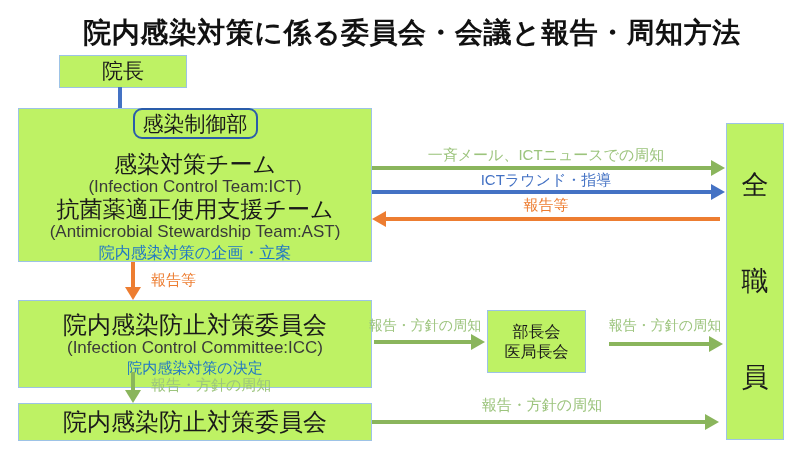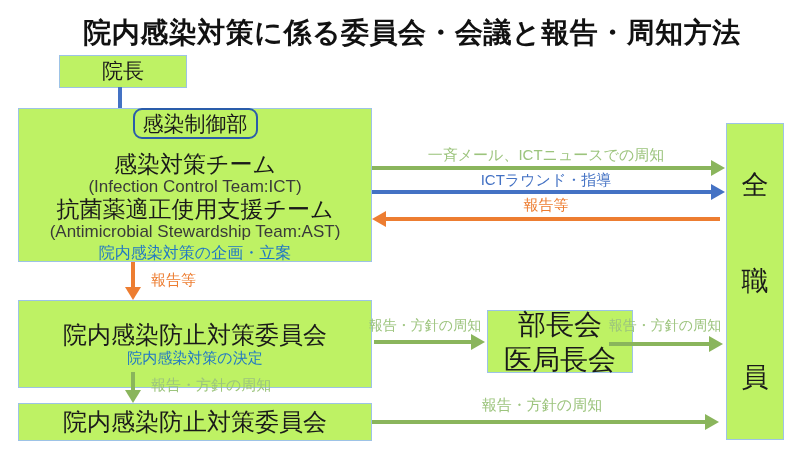--- a/index.html
+++ b/index.html
@@ -21,21 +21,21 @@
   .badge{
     display:inline-block;border:2.5px solid var(--badge_border,#2a5caa);border-radius:9px;
     padding:2px 8px 1px 8px;font-size:21px;margin-bottom:12px;
   }
   .big{font-size:23px;line-height:1.15;text-align:center;}
   .sub{font-size:17px;color:#3a3a3a;line-height:1.1;}
   .role{font-size:16px;color:var(--blue_text,#2278c4);line-height:1.2;margin-top:1px;}
   .icc{left:18px;top:300px;width:354px;height:88px;}
   .icc .big{font-size:24px;}
   .icc .role{font-size:15px;}
-  .bucho{left:487px;top:310px;width:146px;height:63px;font-size:28px;line-height:1.25;}
+  .bucho{left:487px;top:310px;width:99px;height:63px;font-size:16px;line-height:1.25;}
   .renraku{left:18px;top:403px;width:354px;height:38px;font-size:24px;}
   .staff{left:726px;top:123px;width:58px;height:317px;font-size:27px;justify-content:space-around;padding:14px 0;}
   .connector-v{position:absolute;background:var(--blue,#4472c4);}
   .hline,.vline{position:absolute;}
   .hline{height:4px;}
   .vline{width:4px;}
   .c-green{background:var(--green,#8ab55c);}
   .c-blue{background:var(--blue,#4472c4);}
   .c-orange{background:var(--orange,#ed7d31);}
   .head{position:absolute;width:0;height:0;}
@@ -70,20 +70,21 @@
     <div class="badge">感染制御部</div>
     <div class="big">感染対策チーム</div>
     <div class="sub">(Infection Control Team:ICT)</div>
     <div class="big">抗菌薬適正使用支援チーム</div>
     <div class="sub">(Antimicrobial Stewardship Team:AST)</div>
     <div class="role">院内感染対策の企画・立案</div>
   </div>
 
   <div class="box icc">
     <div class="big">院内感染防止対策委員会</div>
+    <div class="sub">(Infection Control Committee:ICC)</div>
     <div class="role">院内感染対策の決定</div>
   </div>
 
   <div class="box bucho">
     <div>部長会</div>
     <div>医局長会</div>
   </div>
 
   <div class="box renraku">
     <span>院内感染防止対策委員会</span>

